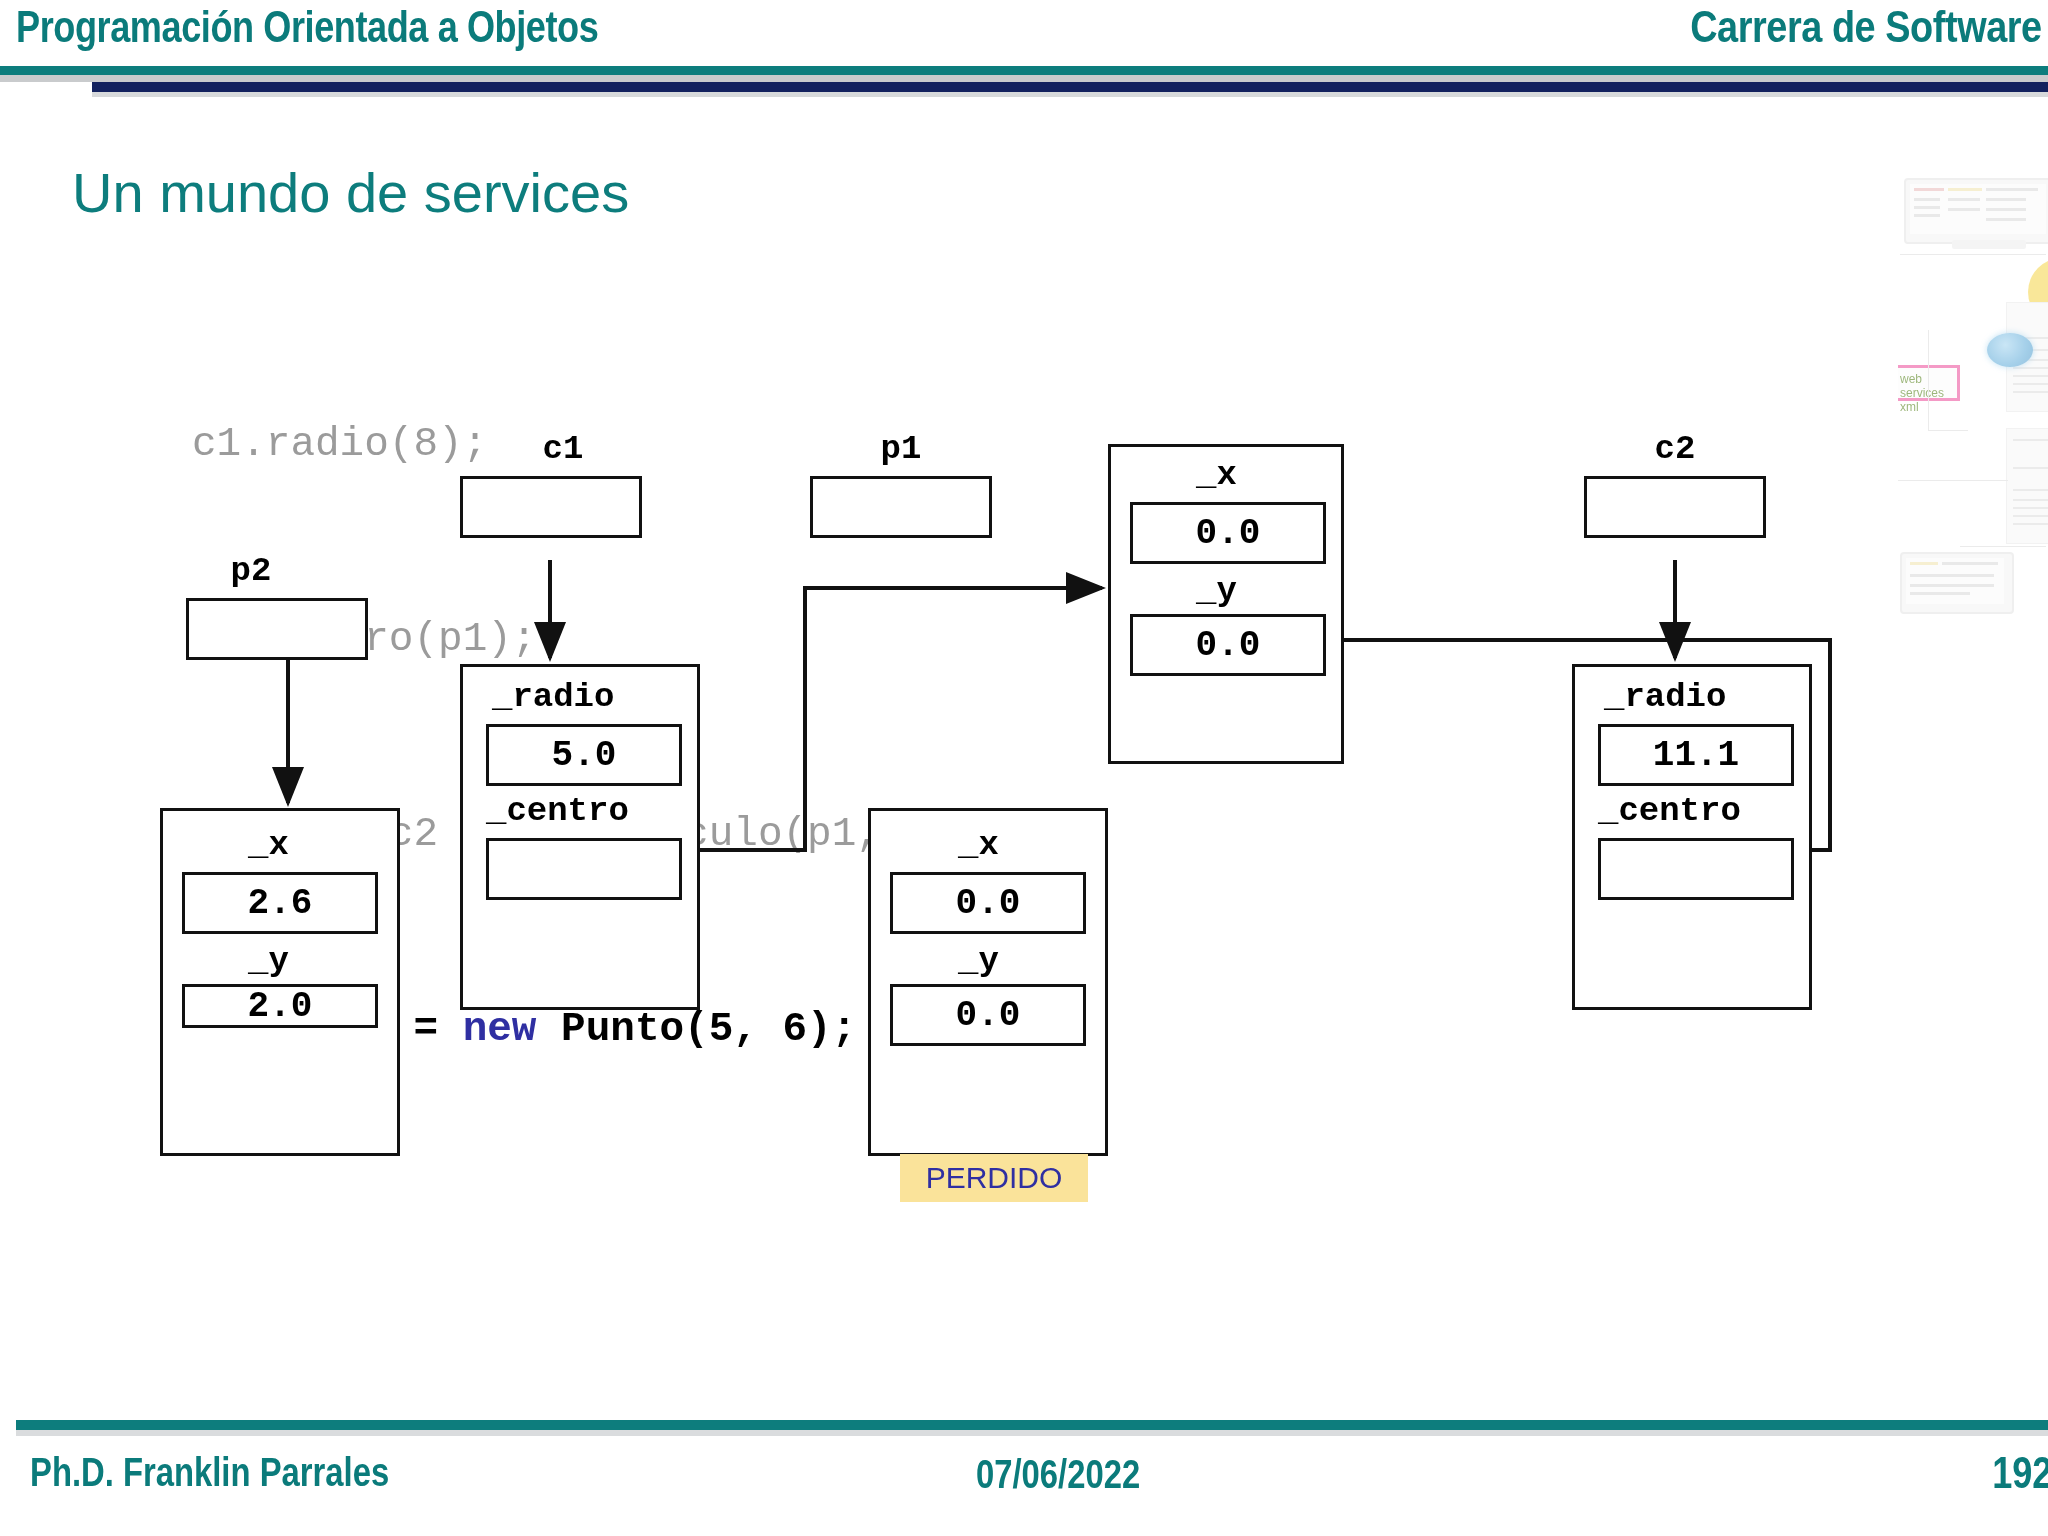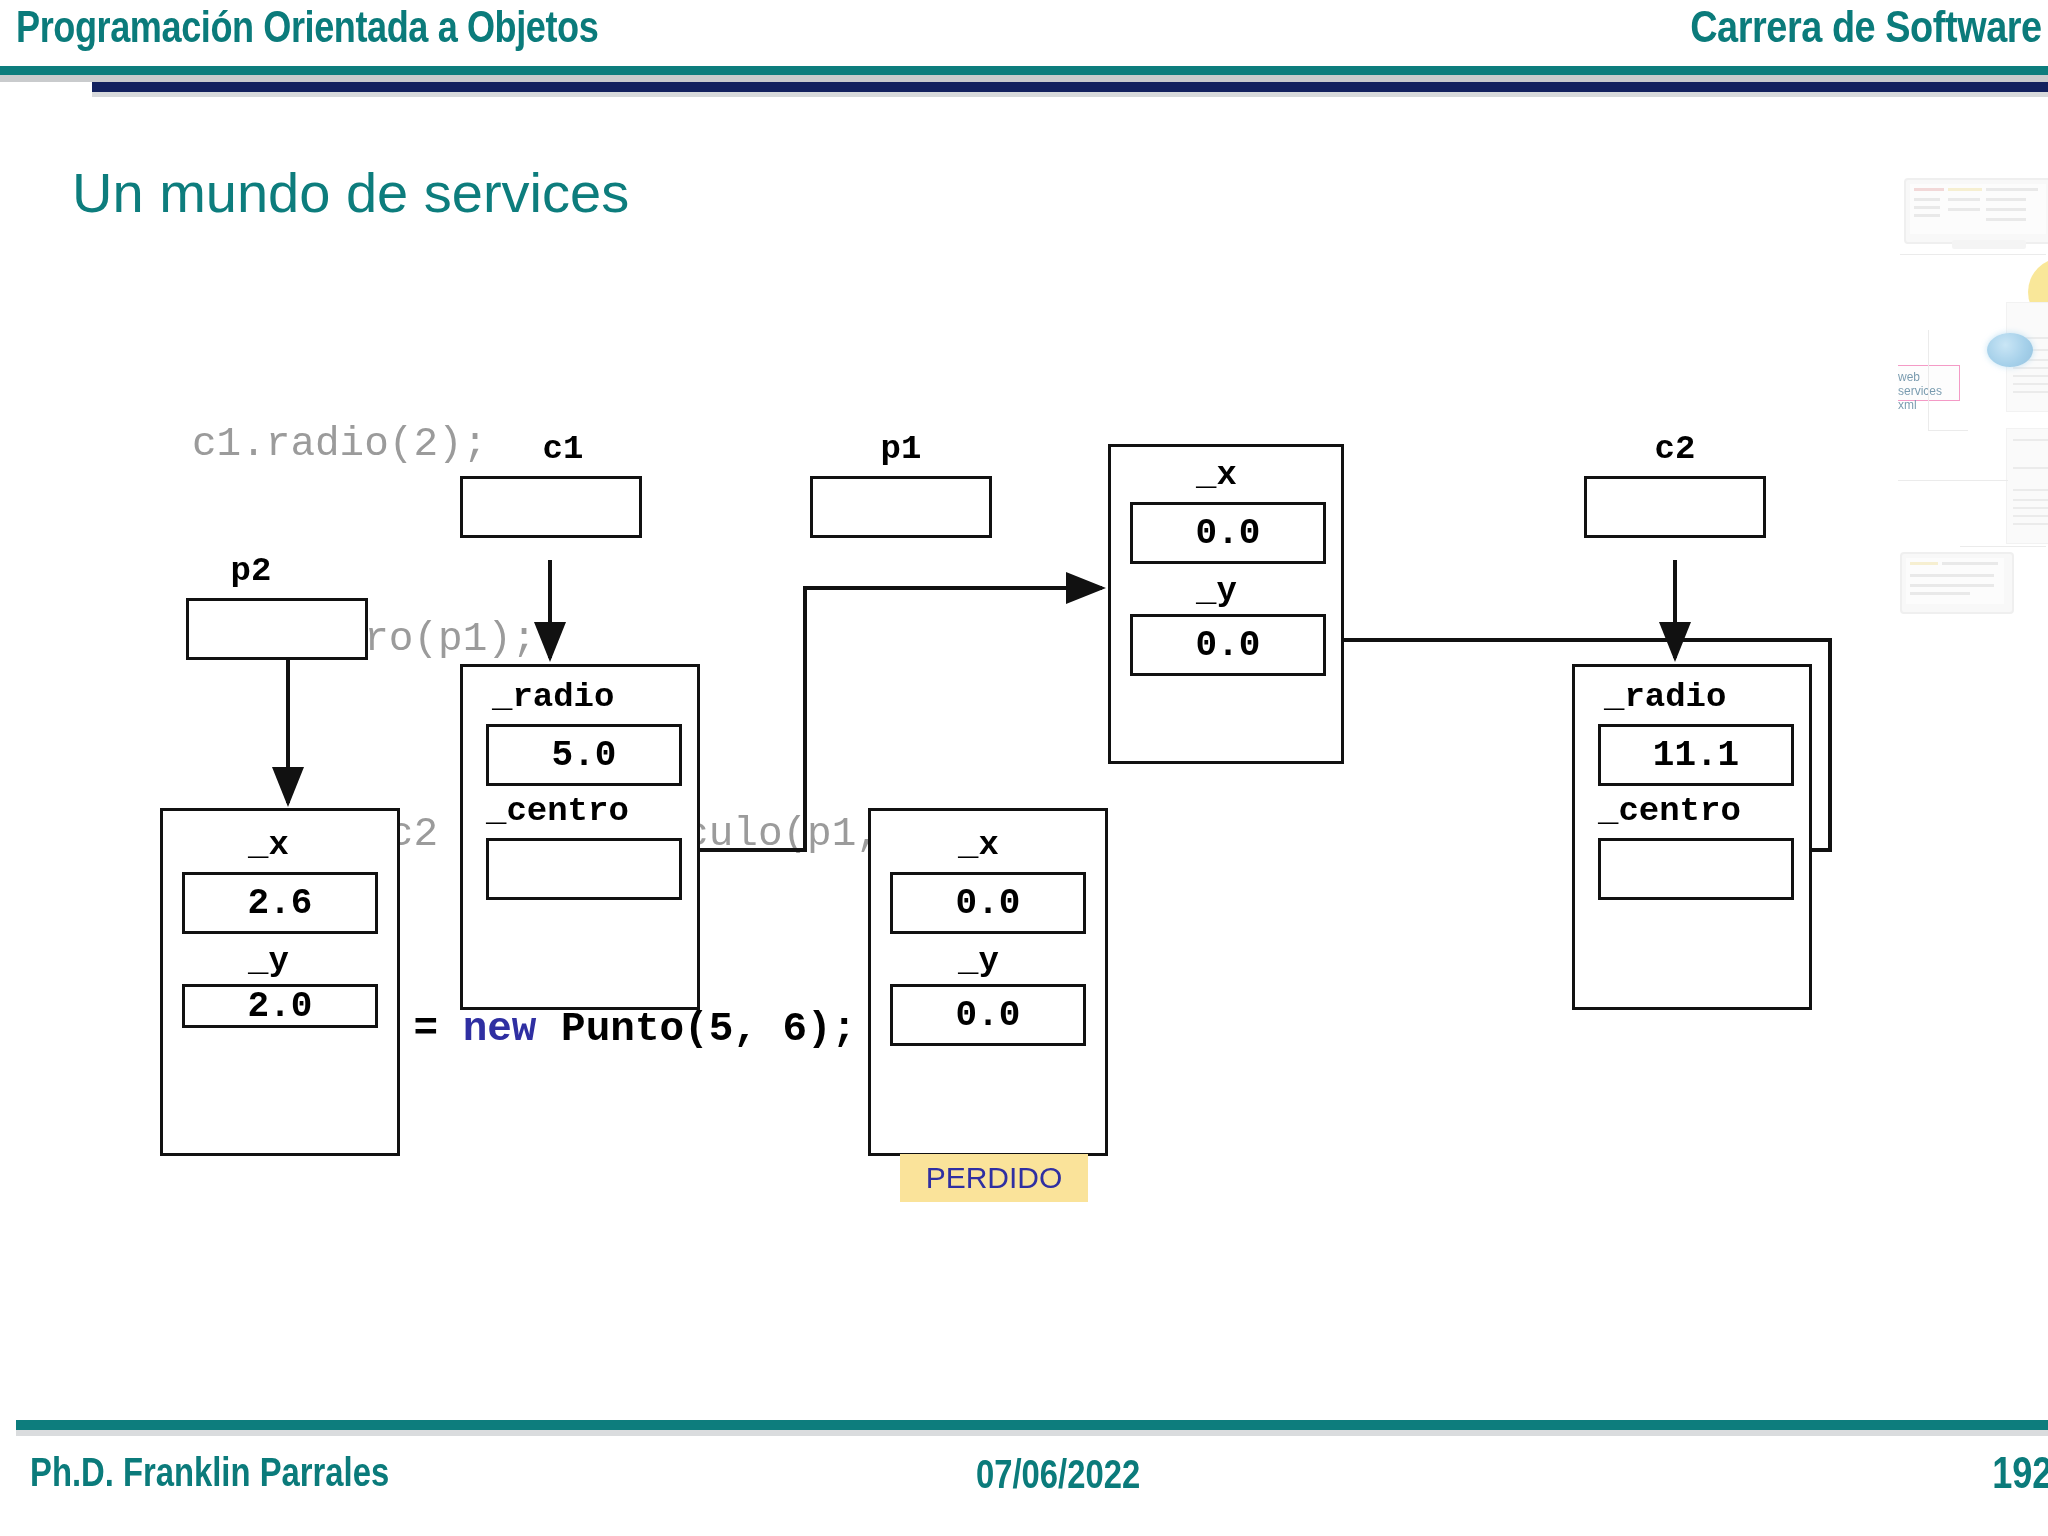--- a/index.html
+++ b/index.html
@@ -263,25 +263,25 @@
     background: #f5d447;
   }
   #decor-blue-disc {
     position: absolute;
     border-radius: 50%;
     background: radial-gradient(circle at 40% 35%, #9fd2ef 0%, #5aa9d8 60%, #3f90c4 100%);
     box-shadow: 0 0 6px rgba(120,190,230,0.8);
   }
   #decor-webservices-box {
     position: absolute;
-    border: 1px solid #ec4899;
+    border: 3px solid #ec4899;
     background: #fdfdfd;
     font-family: "Liberation Sans", sans-serif;
     font-size: 12px;
-    color: #0c4a6e;
+    color: #4d7c0f;
     line-height: 14px;
     padding: 4px 3px;
     box-sizing: border-box;
   }
   .decor-line { position: absolute; background: #dcdcdc; }
   .decor-server {
     position: absolute;
     background: #f7f7f7;
     border: 1px solid #e8e8e8;
   }
@@ -295,21 +295,21 @@
   <div id="header-right-title">Carrera de Software</div>
   <div id="header-rule-teal"></div>
   <div id="header-rule-grey"></div>
   <div id="header-rule-navy"></div>
   <div id="header-rule-navy-shadow"></div>
 </div>
 
 <div id="section-title">Un mundo de services</div>
 
 <div id="code-block">
-  <span class="code-line code-dim">c1.radio(2);</span>
+  <span class="code-line code-dim">c1.radio(8);</span>
   <span class="code-line code-dim">c1.centro(p1);</span>
   <span class="code-line code-dim">Circulo c2 = new Circulo(p1, 13);</span>
   <span class="code-line code-active"><span>Punto p2 = </span><span class="kw-new">new</span><span> Punto(5, 6);</span></span>
 </div>
 
 <div id="diagram">
 
   <svg id="arrow-layer" viewBox="0 0 1900 860" width="1900" height="860">
     <defs>
       <marker id="arrowhead" markerWidth="10" markerHeight="8" refX="9" refY="4" orient="auto" markerUnits="strokeWidth">

